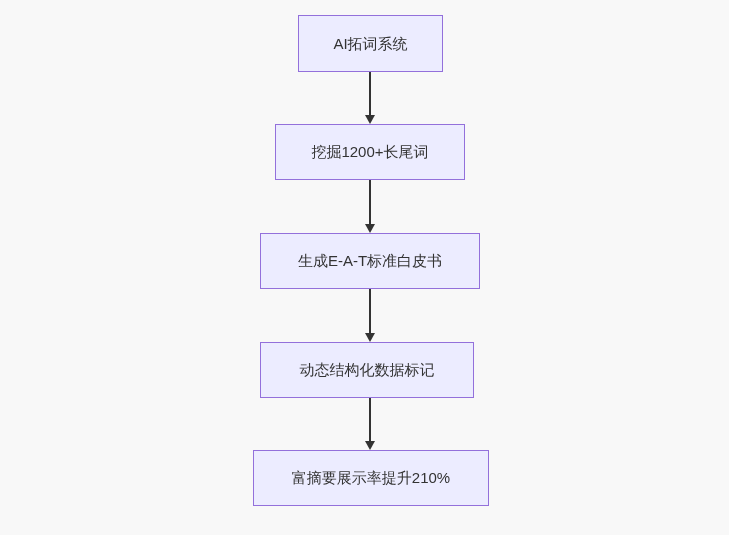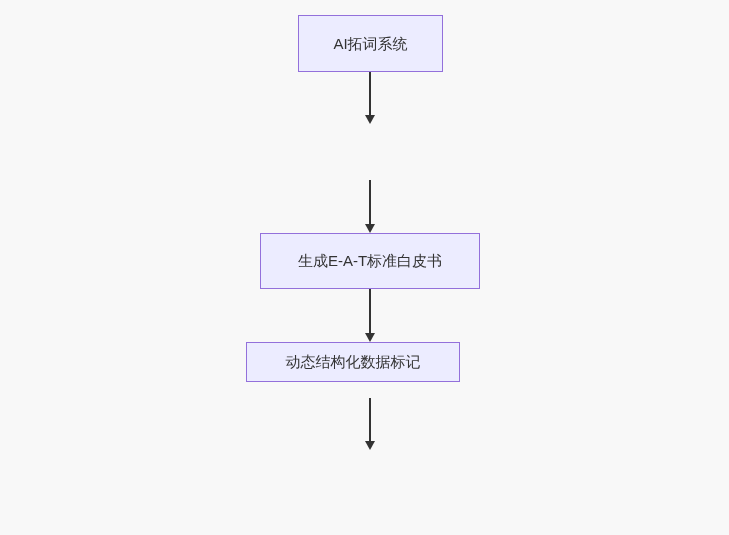--- a/index.html
+++ b/index.html
@@ -32,21 +32,21 @@
     color: #333333;
     font-size: 15px;
     line-height: 1.2;
     white-space: nowrap;
     text-align: center;
   }
   
   .node-0 { left: 298px; top: 15px;  width: 145px; height: 57px; }
   .node-1 { left: 275px; top: 124px; width: 190px; height: 56px; }
   .node-2 { left: 260px; top: 233px; width: 220px; height: 56px; align-items: center; }
-  .node-3 { left: 246px; top: 342px; width: 214px; height: 40px; }
+  .node-3 { left: 260px; top: 342px; width: 214px; height: 56px; }
   .node-4 { left: 253px; top: 450px; width: 236px; height: 56px; }
 
   .edge {
     position: absolute;
     left: 364px;          
     width: 12px;
   }
   .edge-0 { top: 72px;  height: 52px; }
   .edge-1 { top: 180px; height: 53px; }
   .edge-2 { top: 289px; height: 53px; }
@@ -77,20 +77,23 @@
 
   <div class="node node-0">
     <span class="node-label">AI拓词系统</span>
   </div>
 
   <div class="edge edge-0">
     <div class="edge-line"></div>
     <div class="edge-head"></div>
   </div>
 
+  <div class="node node-1">
+    <span class="node-label">挖掘1200+长尾词</span>
+  </div>
 
   <div class="edge edge-1">
     <div class="edge-line"></div>
     <div class="edge-head"></div>
   </div>
 
   <div class="node node-2">
     <span class="node-label">生成E-A-T标准白皮书</span>
   </div>
 
@@ -101,14 +104,17 @@
 
   <div class="node node-3">
     <span class="node-label">动态结构化数据标记</span>
   </div>
 
   <div class="edge edge-3">
     <div class="edge-line"></div>
     <div class="edge-head"></div>
   </div>
 
+  <div class="node node-4">
+    <span class="node-label">富摘要展示率提升210%</span>
+  </div>
 
 </div>
 
 </body></html>

